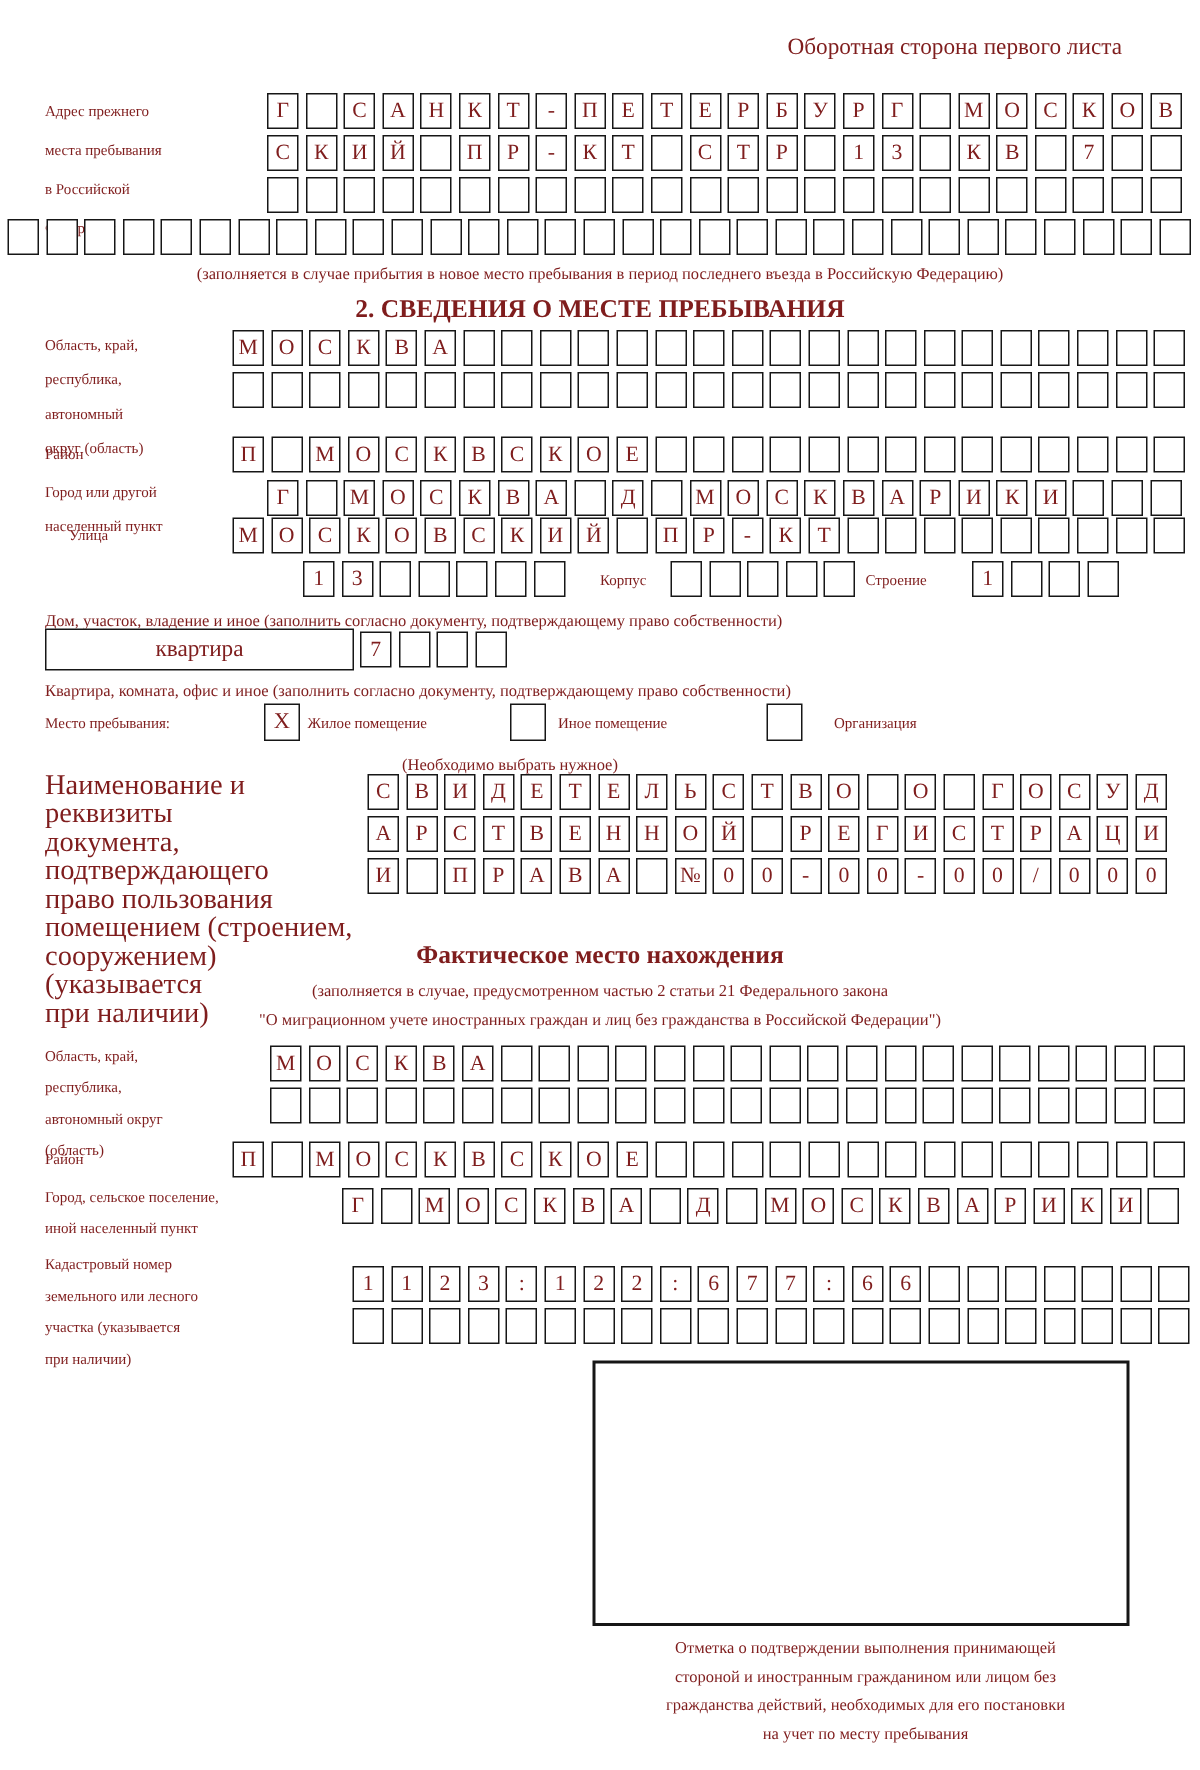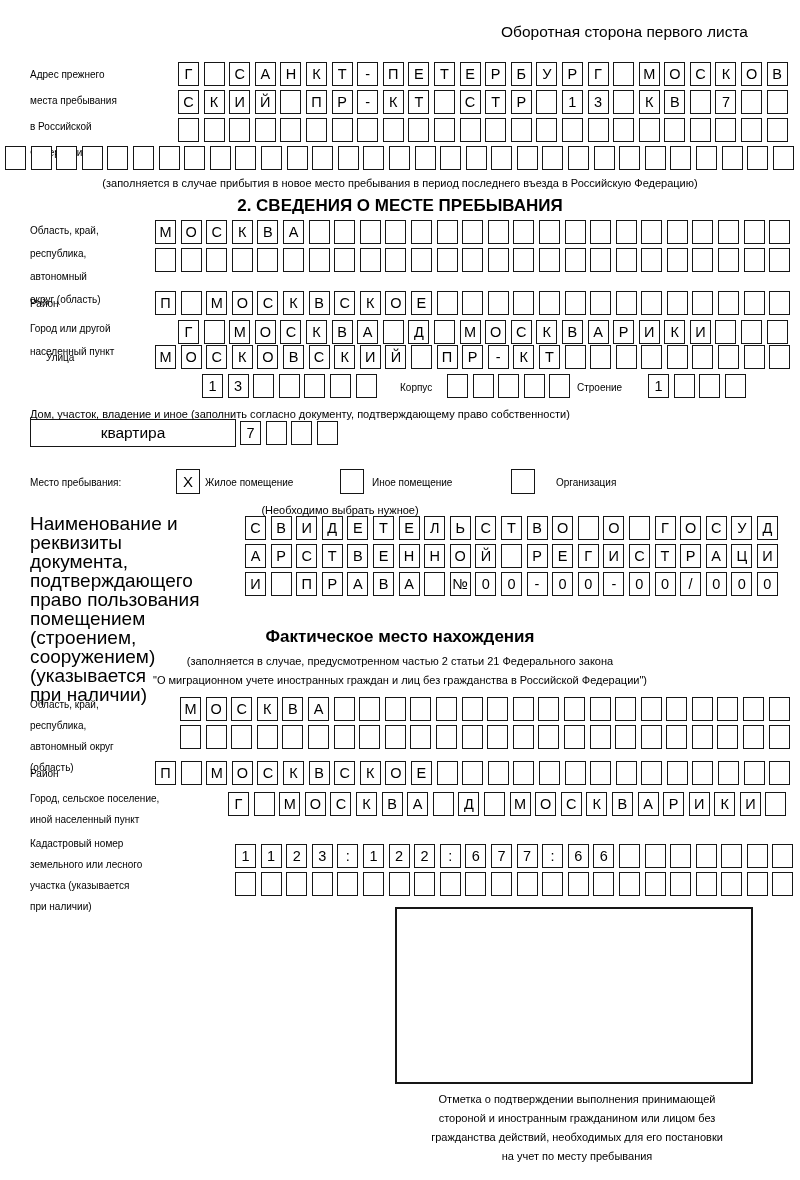--- a/index.html
+++ b/index.html
@@ -1,19 +1,19 @@
 <!DOCTYPE html>
 <html><head>
 <meta charset="utf-8">
 <style>
   html,body { margin:0; padding:0; background:#ffffff; }
   .page {
     position:relative; width:800px; height:1180px; margin:0 auto;
-    background:#ffffff; color:#000000;
-    font-family:Liberation Sans, sans-serif;
+    background:#ffffff; color:#7f1d1d;
+    font-family:Liberation Serif, serif;
     overflow:hidden;
   }
   .lbl  { position:absolute; font-size:10px; line-height:23px; white-space:pre-line; }
   .note { position:absolute; font-size:11px; line-height:18px; white-space:pre-line; }
   .center { text-align:center; }
   .title { position:absolute; left:0; width:100%; text-align:center;
            font-weight:bold; font-size:17px; }
   .cellrow { position:absolute; display:flex; gap:4.6px; }
   .cell {
     flex:0 0 21px; width:21px; height:24px; box-sizing:border-box;
@@ -334,20 +334,21 @@
     </div>
   <div class="note" style="left:30px; top:405px;">Дом, участок, владение и иное (заполнить согласно документу, подтверждающему право собственности)</div>
 
   <div class="wbox" style="left:30px; top:419px; width:206px; height:28px;">квартира</div>
   <div class="cellrow" style="left:240px; top:421px;">
       <div class="cell">7</div>
       <div class="cell"></div>
       <div class="cell"></div>
       <div class="cell"></div>
     </div>
+  <div class="note" style="left:30px; top:452px;">Квартира, комната, офис и иное (заполнить согласно документу, подтверждающему право собственности)</div>
 
   <div class="lbl" style="left:30px; top:471px;">Место пребывания:</div>
   <div class="chk" style="left:176px; top:469px;">X</div>
   <div class="lbl" style="left:205px; top:471px;">Жилое помещение</div>
   <div class="chk" style="left:340px; top:469px;"></div>
   <div class="lbl" style="left:372px; top:471px;">Иное помещение</div>
   <div class="chk" style="left:511px; top:469px;"></div>
   <div class="lbl" style="left:556px; top:471px;text-align:center;">Организация</div>
   <div class="note center" style="left:100px; top:501px; width:480px;">(Необходимо выбрать нужное)</div>
 

